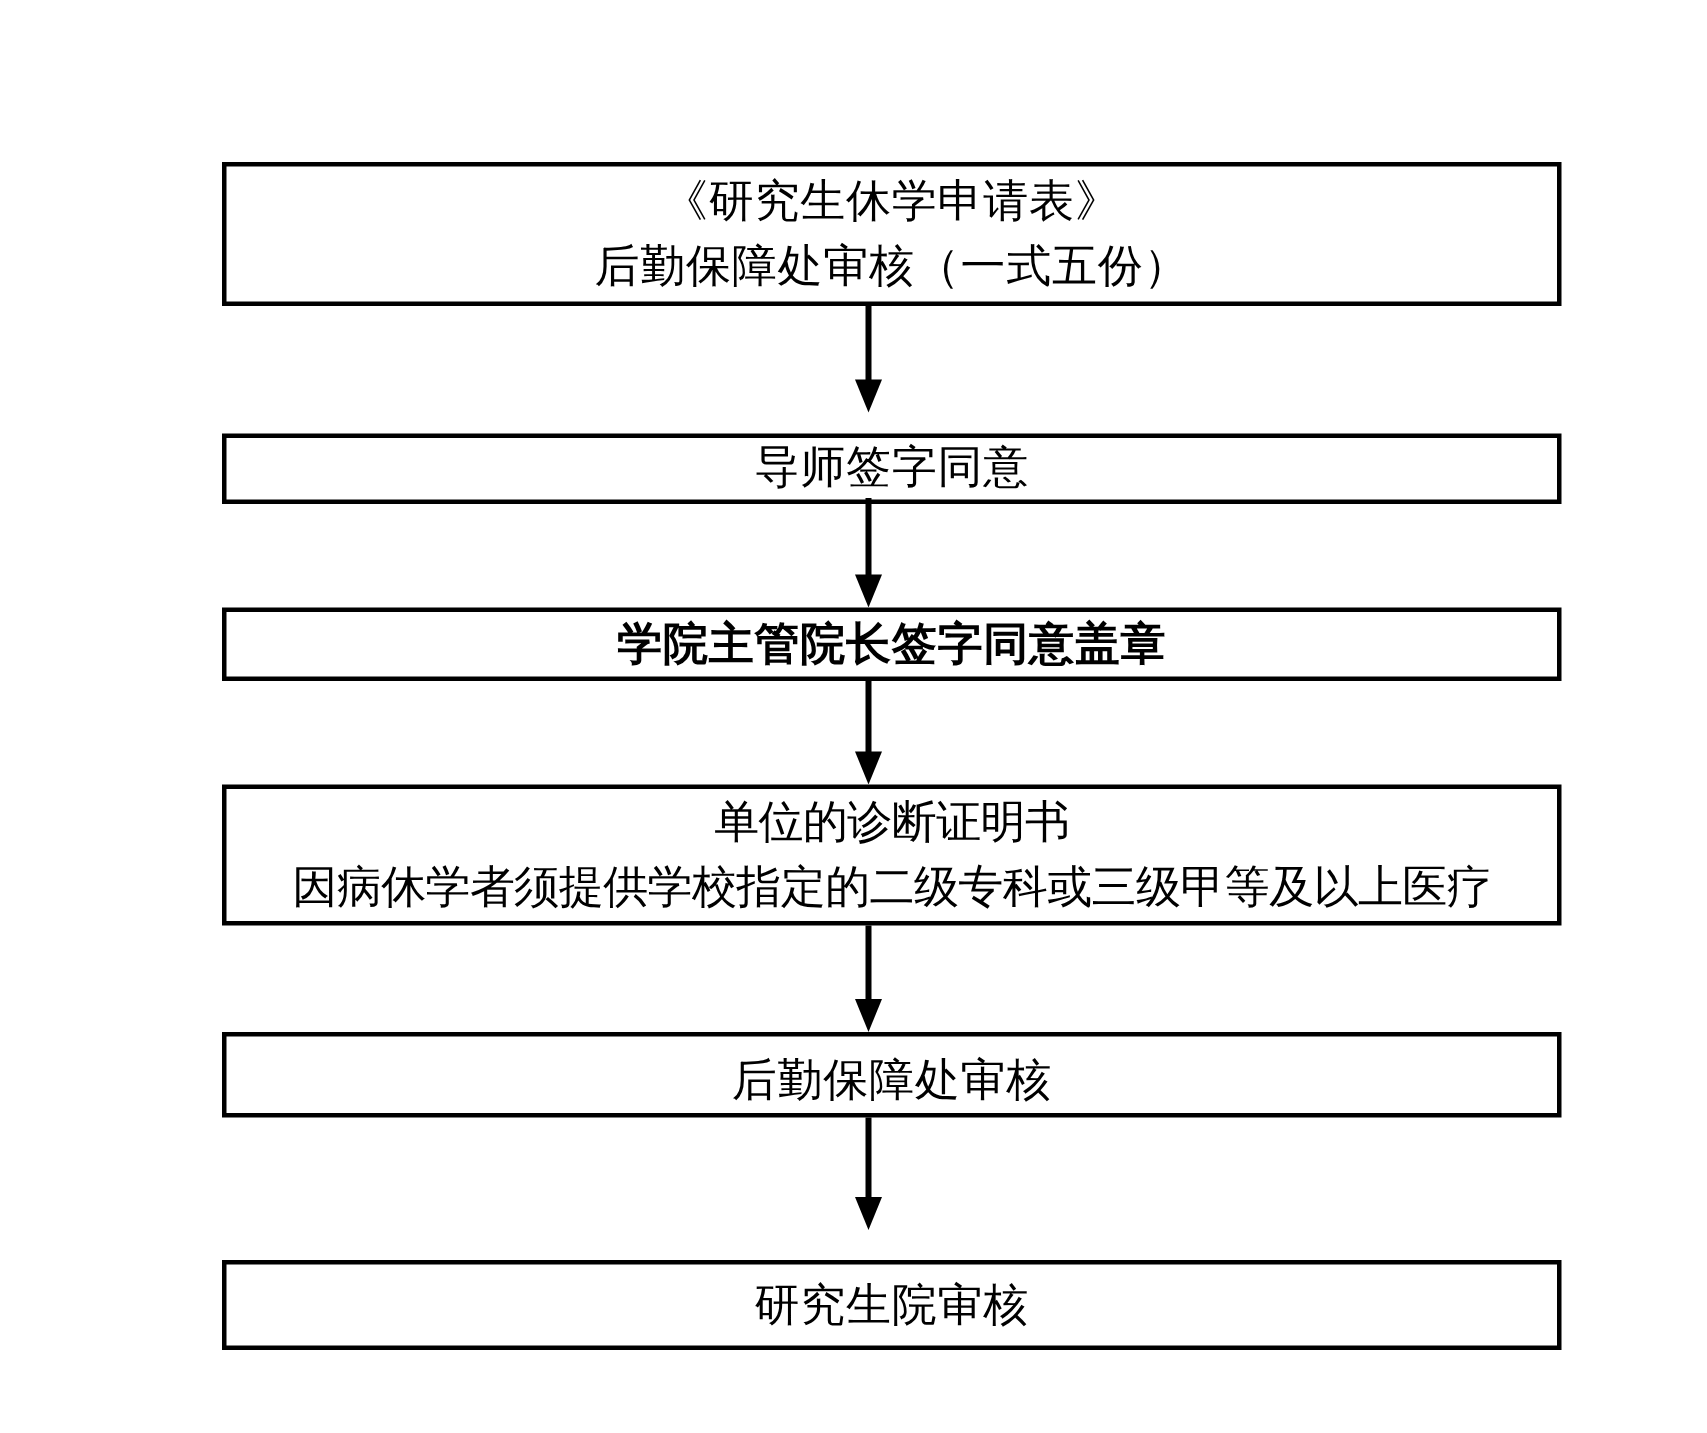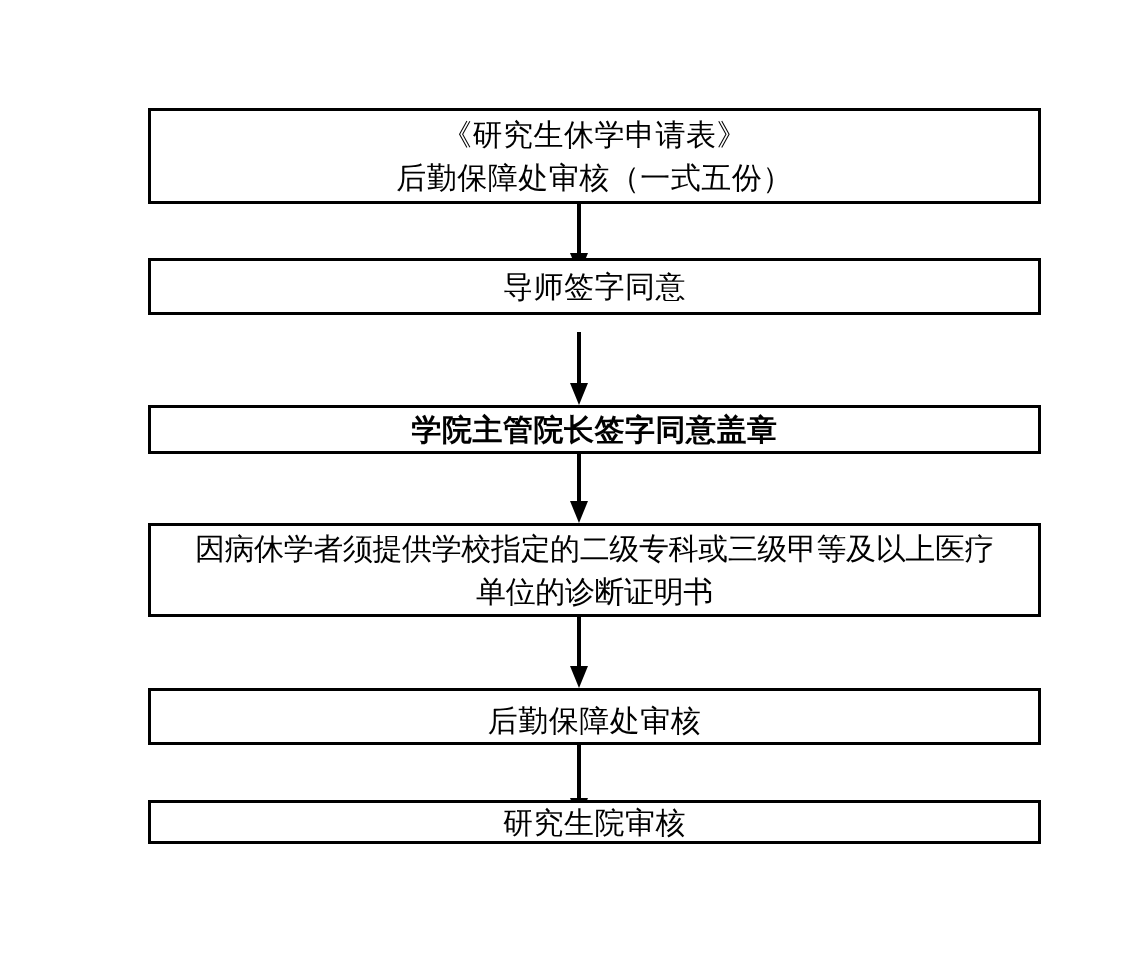--- a/index.html
+++ b/index.html
@@ -78,54 +78,54 @@
   <div class="node" style="top: 108px; height: 96px;">
     <span class="node-line">《研究生休学申请表》</span>
     <span class="node-line">后勤保障处审核（一式五份）</span>
   </div>
 
   <div class="connector" style="top: 204px; height: 71px;">
     <div class="stem" style="height: 51px;"></div>
     <div class="head"></div>
   </div>
 
-  <div class="node" style="top: 258px; height: 57px;">
+  <div class="node" style="top: 289px; height: 47px; justify-content: flex-end;">
     <span class="node-line">导师签字同意</span>
   </div>
 
   <div class="connector" style="top: 332px; height: 73px;">
     <div class="stem" style="height: 53px;"></div>
     <div class="head"></div>
   </div>
 
   <div class="node" style="top: 405px; height: 49px; font-weight: bold;">
     <span class="node-line">学院主管院长签字同意盖章</span>
   </div>
 
   <div class="connector" style="top: 454px; height: 69px;">
     <div class="stem" style="height: 49px;"></div>
     <div class="head"></div>
   </div>
 
   <div class="node" style="top: 523px; height: 94px;">
+    <span class="node-line tight">单位的诊断证明书</span>
     <span class="node-line tight">因病休学者须提供学校指定的二级专科或三级甲等及以上医疗</span>
-    <span class="node-line tight">单位的诊断证明书</span>
   </div>
 
   <div class="connector" style="top: 617px; height: 71px;">
     <div class="stem" style="height: 51px;"></div>
     <div class="head"></div>
   </div>
 
   <div class="node" style="top: 688px; height: 57px; justify-content: flex-end;">
     <span class="node-line">后勤保障处审核</span>
   </div>
 
   <div class="connector" style="top: 745px; height: 75px;">
     <div class="stem" style="height: 55px;"></div>
     <div class="head"></div>
   </div>
 
-  <div class="node" style="top: 800px; height: 44px;">
+  <div class="node" style="top: 840px; height: 60px;">
     <span class="node-line">研究生院审核</span>
   </div>
 
 </div>
 
 </body></html>

